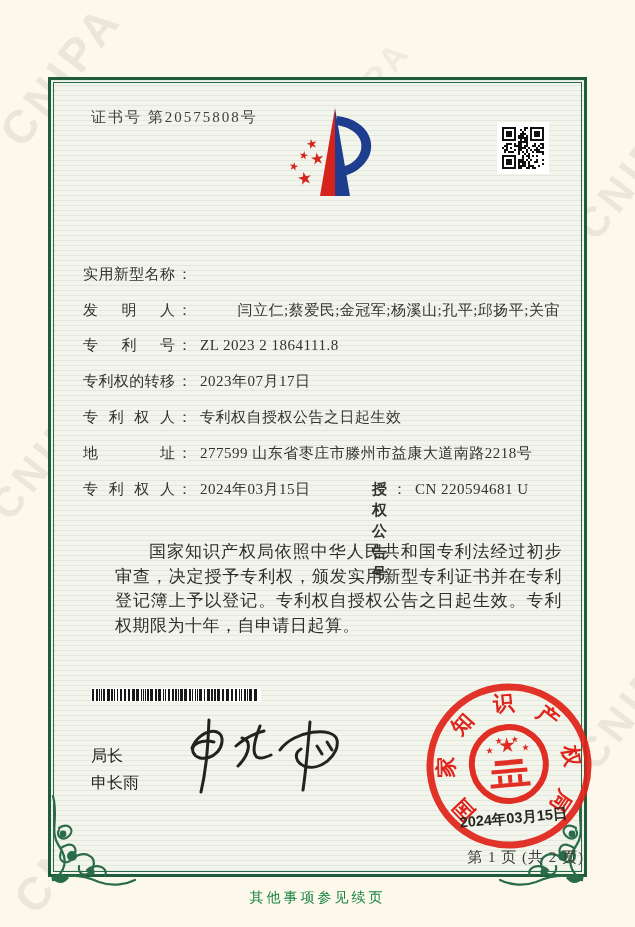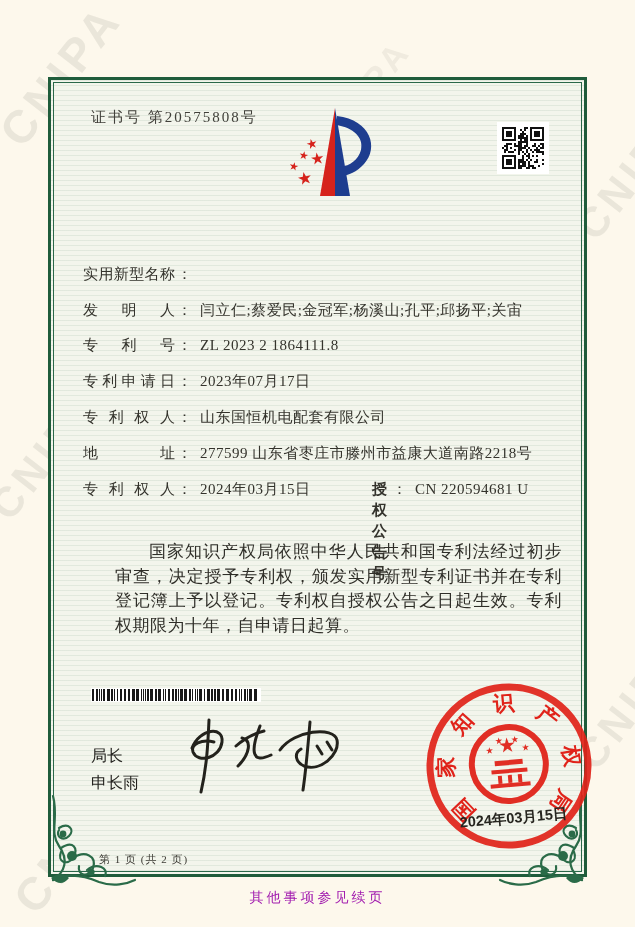--- a/index.html
+++ b/index.html
@@ -90,25 +90,25 @@
   .barcode { position:absolute; left:40px; top:608px; }
   .signatory {
     position:absolute; left:40px; top:662px;
     font-family:"Liberation Sans", sans-serif;
     font-size:16px; color:#23221e; line-height:27px;
   }
   .signature { position:absolute; left:125px; top:628px; }
   .seal { position:absolute; left:372px; top:600px; transform:rotate(-5deg); }
   .page-num {
     position:absolute; left:0; bottom:7px; width:100%;
-    text-align:left; font-size:11px; color:#3c3b34; letter-spacing:1px;padding-left:48px;
+    text-align:right; font-size:15px; color:#3c3b34; letter-spacing:1px;padding-left:48px;
   }
   .continuation {
     position:absolute; left:0; top:889px; width:100%;
-    text-align:center; font-size:14px; color:#a21caf; letter-spacing:3px;
+    text-align:center; font-size:14px; color:#15803d; letter-spacing:3px;
   }
 </style>
 </head>
 <body>
 
 <span class="wm wm1">CNIPA</span>
 <span class="wm wm2">CNIPA</span>
 <span class="wm wm3">CNIPA</span>
 <span class="wm wm4">CNIPA</span>
 <span class="wm wm5">CNIPA</span>
@@ -307,37 +307,37 @@
 
   <div class="fields">
     <div class="field-row">
       <span class="f-label">实用新型名称</span>
       <span class="f-colon">：</span>
     </div>
     <div class="field-row row-inventors">
       <span class="f-label">发明人</span>
       <span class="f-colon">：</span>
       <span class="f-value">
-        <span style="display:block;">闫立仁;蔡爱民;金冠军;杨溪山;孔平;邱扬平;关宙</span>
+        <span style="display:block;text-align:right;">闫立仁;蔡爱民;金冠军;杨溪山;孔平;邱扬平;关宙</span>
       </span>
     </div>
     <div class="field-row">
       <span class="f-label">专利号</span>
       <span class="f-colon">：</span>
       <span class="f-value">ZL 2023 2 1864111.8</span>
     </div>
     <div class="field-row">
-      <span class="f-label">专利申请日</span>
+      <span class="f-label">专利权的转移</span>
       <span class="f-colon">：</span>
       <span class="f-value">2023年07月17日</span>
     </div>
     <div class="field-row">
       <span class="f-label">专利权人</span>
       <span class="f-colon">：</span>
-      <span class="f-value">山东国恒机电配套有限公司</span>
+      <span class="f-value">专利权自授权公告之日起生效</span>
     </div>
     <div class="field-row">
       <span class="f-label">地址</span>
       <span class="f-colon">：</span>
       <span class="f-value">277599 山东省枣庄市滕州市益康大道南路2218号</span>
     </div>
     <div class="field-row row-grant">
       <span class="f-label">专利权人</span>
       <span class="f-colon">：</span>
       <span class="f-value">2024年03月15日</span>

